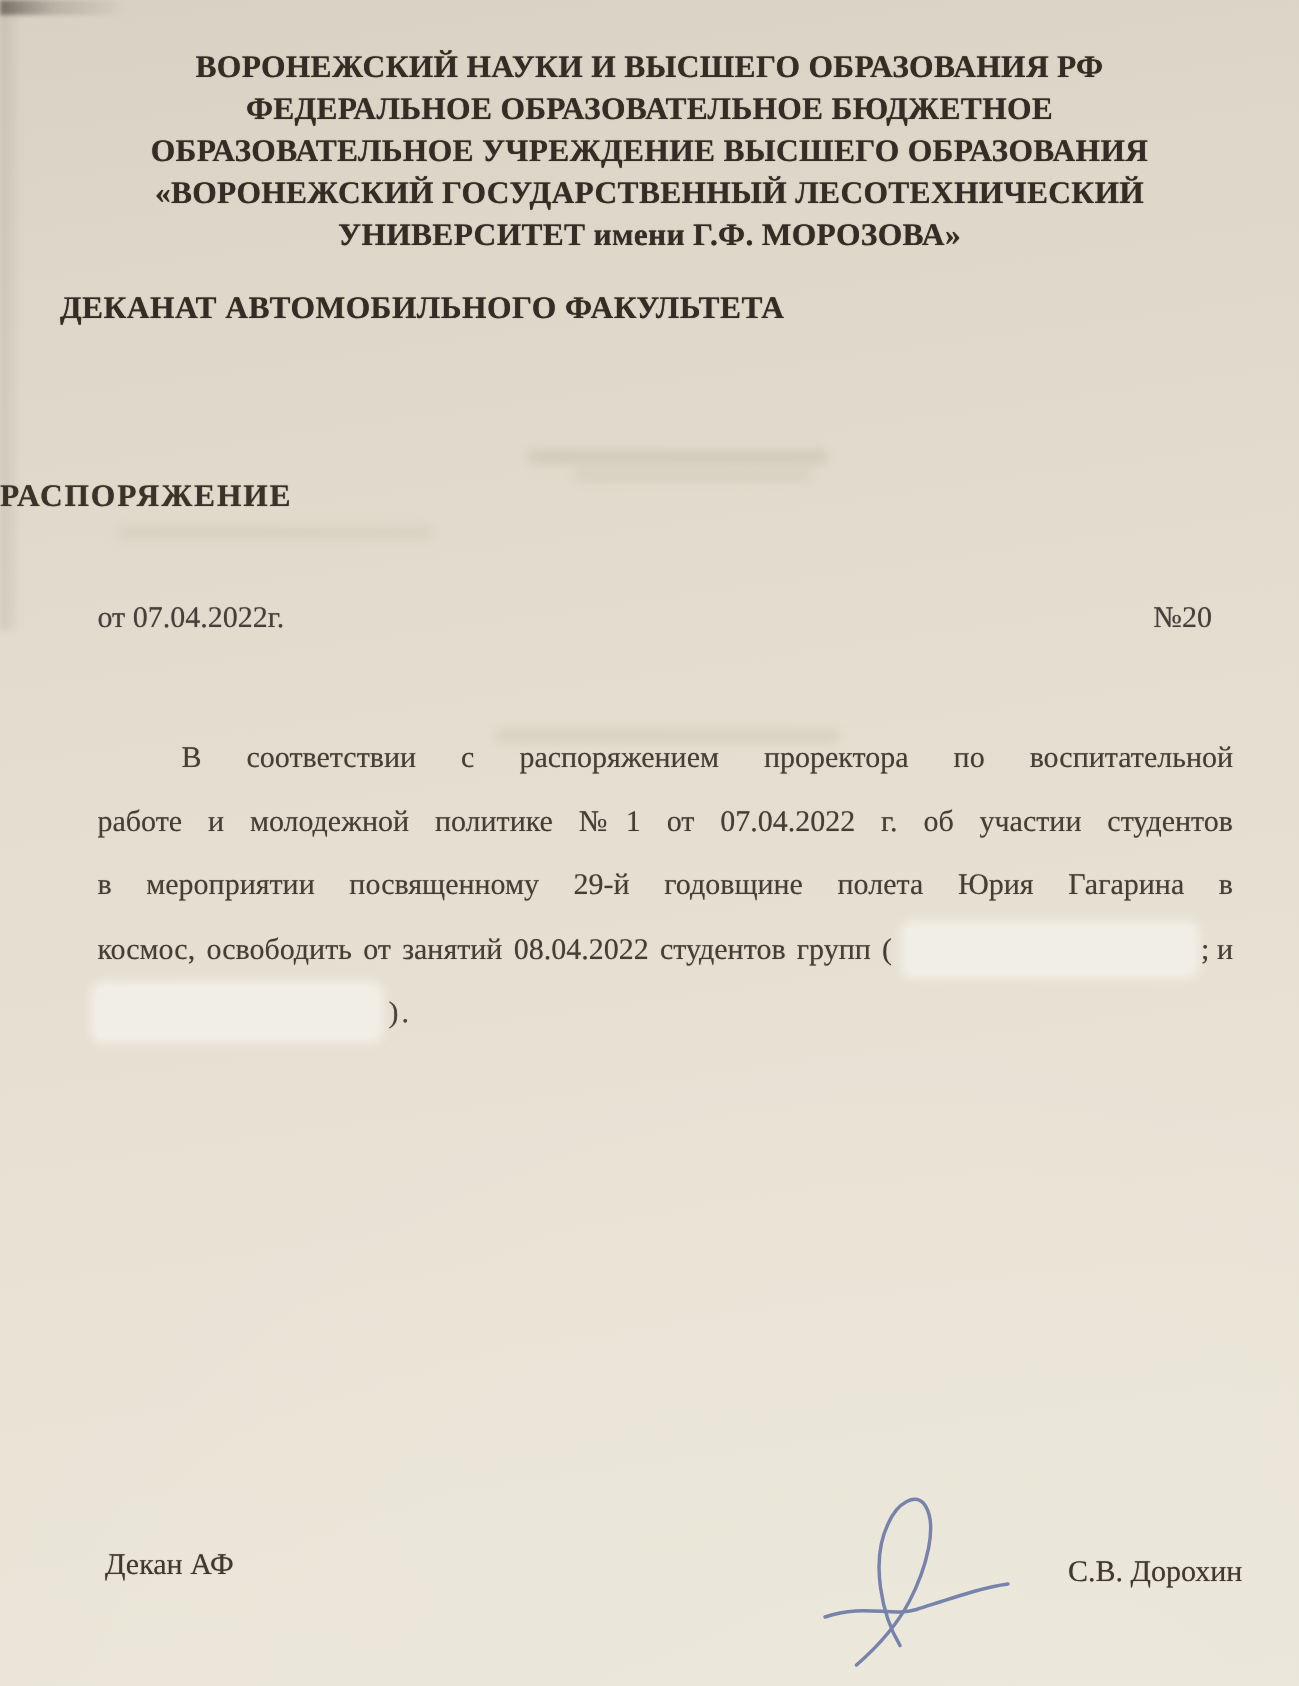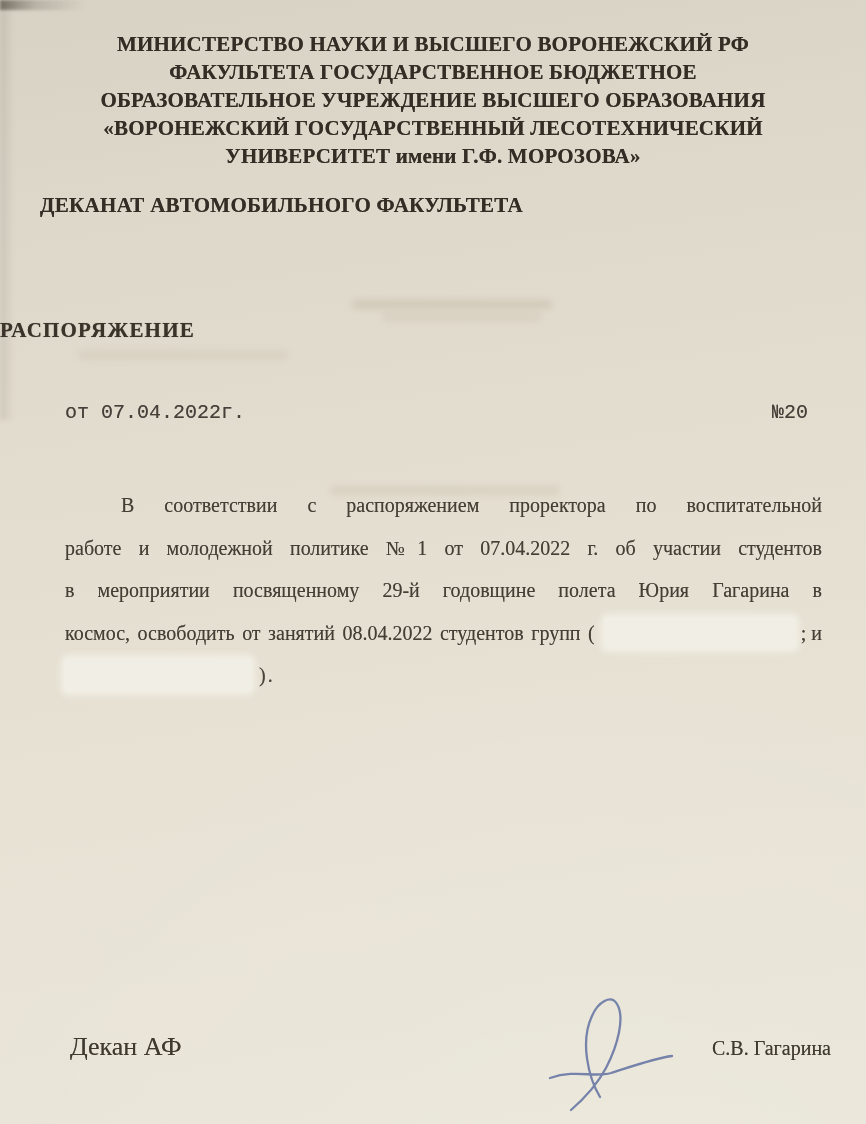--- a/index.html
+++ b/index.html
@@ -39,21 +39,20 @@
   }
   .title{
     position:absolute;top:318px;left:0;right:0;
     font-weight:bold;font-size:21px;color:#3a332a;
     letter-spacing:1.2px;text-shadow:0 0 .7px rgba(58,51,42,.7);
   }
   .dateline{
     position:absolute;top:401px;left:65px;right:58px;
     font-size:20px;color:#45403a;display:flex;justify-content:space-between;
     text-shadow:0 0 .6px rgba(69,64,58,.6);
-    font-family:Liberation Mono, monospace;
   }
   .body-text{
     position:absolute;top:484px;left:65px;width:757px;
     font-size:20px;line-height:42.5px;color:#443e35;
     text-shadow:0 0 .6px rgba(68,62,53,.55);
   }
   .jline{text-align:justify;text-align-last:justify;white-space:nowrap;}
   .indent{padding-left:56px;}
   .flexline{display:flex;align-items:flex-start;white-space:nowrap;}
   .flexline .stretch{flex:1;}
@@ -68,40 +67,40 @@
   .tail-paren{letter-spacing:2px;color:#4a443b;}
   .ghost{
     position:absolute;background:#a99f8a;opacity:.28;filter:blur(3.5px);
     border-radius:4px;pointer-events:none;
   }
   .ghost.g1{left:352px;top:300px;width:200px;height:9px;}
   .ghost.g1b{left:382px;top:313px;width:160px;height:8px;opacity:.18;}
   .ghost.g2{left:78px;top:350px;width:210px;height:10px;opacity:.14;}
   .ghost.g3{left:330px;top:486px;width:230px;height:9px;opacity:.20;}
   .sig-role{
-    position:absolute;left:70px;top:1032px;font-size:26px;color:#3f3930;
+    position:absolute;left:70px;top:1032px;font-size:20px;color:#3f3930;
     text-shadow:0 0 .6px rgba(63,57,48,.6);
   }
   .sig-name{
     position:absolute;left:712px;top:1037px;font-size:20px;color:#3f3930;
     text-shadow:0 0 .6px rgba(63,57,48,.6);
   }
   .sig-svg{position:absolute;left:548px;top:985px;}
 </style>
 </head>
 <body>
 
 <div class="page">
 
   <div class="corner-shade"></div>
   <div class="left-shade"></div>
 
   <div class="header">
-    <div>МИНИСТЕРСТВО НАУКИ И ВЫСШЕГО ВОРОНЕЖСКИЙ РФ</div>
-    <div>ФАКУЛЬТЕТА ГОСУДАРСТВЕННОЕ БЮДЖЕТНОЕ</div>
+    <div>ВОРОНЕЖСКИЙ НАУКИ И ВЫСШЕГО ОБРАЗОВАНИЯ РФ</div>
+    <div>ФЕДЕРАЛЬНОЕ ОБРАЗОВАТЕЛЬНОЕ БЮДЖЕТНОЕ</div>
     <div>ОБРАЗОВАТЕЛЬНОЕ УЧРЕЖДЕНИЕ ВЫСШЕГО ОБРАЗОВАНИЯ</div>
     <div>«ВОРОНЕЖСКИЙ ГОСУДАРСТВЕННЫЙ ЛЕСОТЕХНИЧЕСКИЙ</div>
     <div>УНИВЕРСИТЕТ имени Г.Ф. МОРОЗОВА»</div>
   </div>
 
   <div class="dept">ДЕКАНАТ АВТОМОБИЛЬНОГО ФАКУЛЬТЕТА</div>
 
   <div class="ghost g1"></div>
   <div class="ghost g1b"></div>
 
@@ -133,15 +132,15 @@
 
   <div class="sig-role">Декан АФ</div>
 
   <svg class="sig-svg" width="160" height="128" viewBox="0 0 160 128">
     <g fill="none" stroke="#5d6da0" stroke-width="2.3" stroke-linecap="round" opacity="0.82">
       <path d="M 52 112 C 40 92 32 56 44 31 C 50 17 63 9 69 19 C 77 32 70 60 58 83 C 50 98 38 112 23 125"></path>
       <path d="M 2 93 C 28 84 46 93 63 88 C 88 80 108 73 124 71"></path>
     </g>
   </svg>
 
-  <div class="sig-name">С.В. Гагарина</div>
+  <div class="sig-name">С.В. Дорохин</div>
 
 </div>
 
 </body></html>

